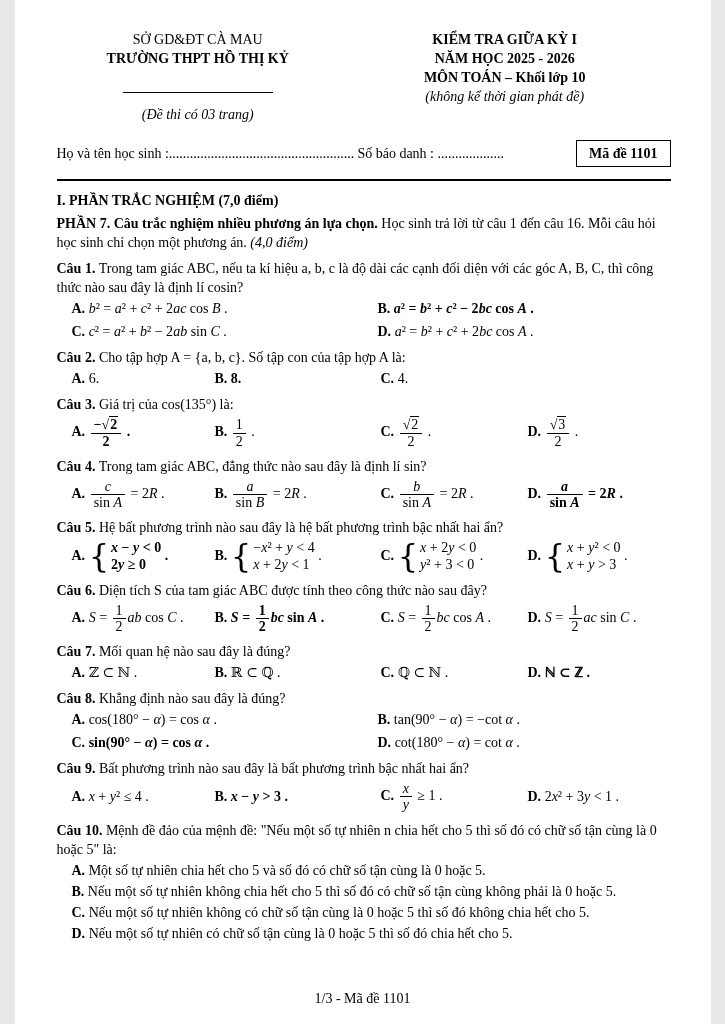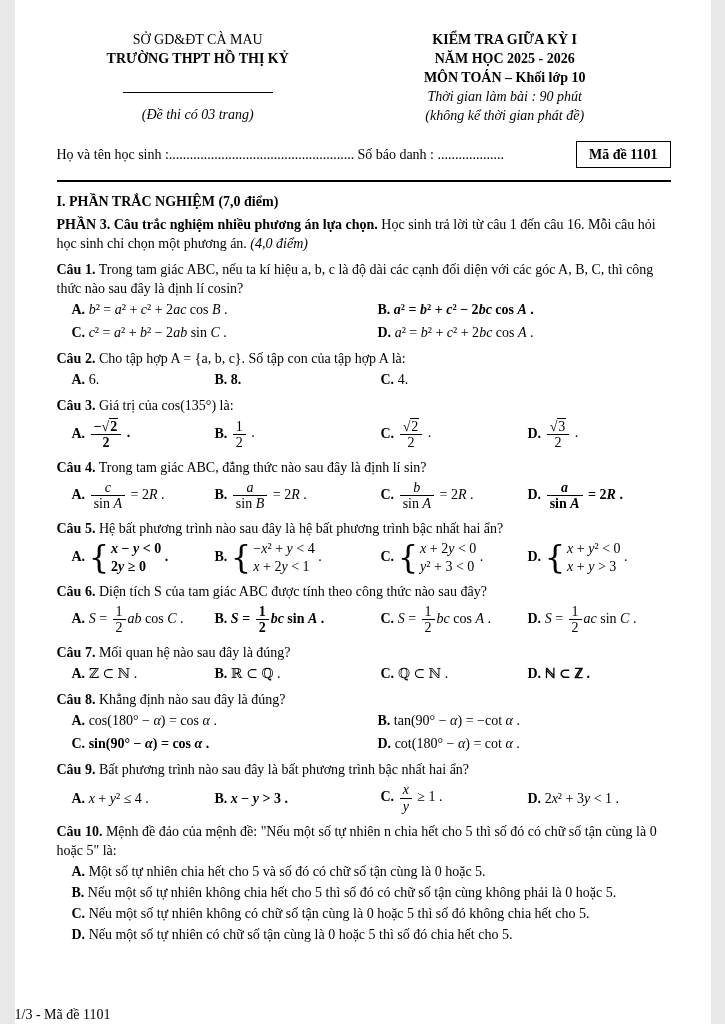--- a/index.html
+++ b/index.html
@@ -47,53 +47,52 @@
   .frac .fn{display:block;border-bottom:1px solid #000;padding:0 3px;}
   .frac .fd{display:block;padding:0 3px;}
   
   .cases{display:inline-flex;align-items:center;vertical-align:middle;}
   .cases .cbr{font-size:2.3em;font-weight:400;line-height:0.95;margin-right:2px;font-family:"DejaVu Serif",serif;}
   .cases .cl{display:inline-flex;flex-direction:column;text-align:left;line-height:1.25;}
   
   .sq{white-space:nowrap;}
   .sqb{border-top:1px solid #000;padding:0 1px;}
   
-  .foot{position:absolute;left:0;right:0;bottom:0;text-align:left;}
+  .foot{position:absolute;left:0;right:0;bottom:16px;text-align:center;}
 </style>
 </head>
 <body>
 
 <div class="page">
 
   <div class="hdr">
     <div class="hl">
       <div class="l1">SỞ GD&amp;ĐT CÀ MAU</div>
       <div class="l2">TRƯỜNG THPT HỒ THỊ KỶ</div>
       <hr class="sep">
       <div class="l3">(Đề thi có 03 trang)</div>
     </div>
     <div class="hrt">
       <div class="t1">KIỂM TRA GIỮA KỲ I</div>
       <div class="t2">NĂM HỌC 2025 - 2026</div>
       <div class="t3">MÔN TOÁN – Khối lớp 10</div>
-      <div class="t4">Thời gian làm bài : 90 phút</div>
       <div class="t5">(không kể thời gian phát đề)</div>
     </div>
   </div>
 
   <div class="meta">
     <span class="m1">Họ và tên học sinh :.....................................................</span>
     <span class="m2">Số báo danh : ...................</span>
     <span class="code">Mã đề 1101</span>
   </div>
 
   <hr class="rule">
 
   <div class="sect">I. PHẦN TRẮC NGHIỆM (7,0 điểm)</div>
-  <p class="p1"><b>PHẦN 3. Câu trắc nghiệm nhiều phương án lựa chọn.</b> <span>Học sinh trả lời từ câu 1 đến câu 16. Mỗi câu hỏi học sinh chỉ chọn một phương án.</span> <i>(4,0 điểm)</i></p>
+  <p class="p1"><b>PHẦN 7. Câu trắc nghiệm nhiều phương án lựa chọn.</b> <span>Học sinh trả lời từ câu 1 đến câu 16. Mỗi câu hỏi học sinh chỉ chọn một phương án.</span> <i>(4,0 điểm)</i></p>
 
   <div class="q">
     <p class="qt"><b class="qn">Câu 1.</b> <span>Trong tam giác ABC, nếu ta kí hiệu a, b, c là độ dài các cạnh đối diện với các góc A, B, C, thì công thức nào sau đây là định lí cosin?</span></p>
     <div class="opts g2">
       <div class="opt"><b class="ol">A.</b> <span class="om"><i>b</i>² = <i>a</i>² + <i>c</i>² + 2<i>ac</i> cos <i>B</i> .</span></div>
       <div class="opt ans"><b class="ol">B.</b> <span class="om"><i>a</i>² = <i>b</i>² + <i>c</i>² − 2<i>bc</i> cos <i>A</i> .</span></div>
       <div class="opt"><b class="ol">C.</b> <span class="om"><i>c</i>² = <i>a</i>² + <i>b</i>² − 2<i>ab</i> sin <i>C</i> .</span></div>
       <div class="opt"><b class="ol">D.</b> <span class="om"><i>a</i>² = <i>b</i>² + <i>c</i>² + 2<i>bc</i> cos <i>A</i> .</span></div>
     </div>
   </div>

